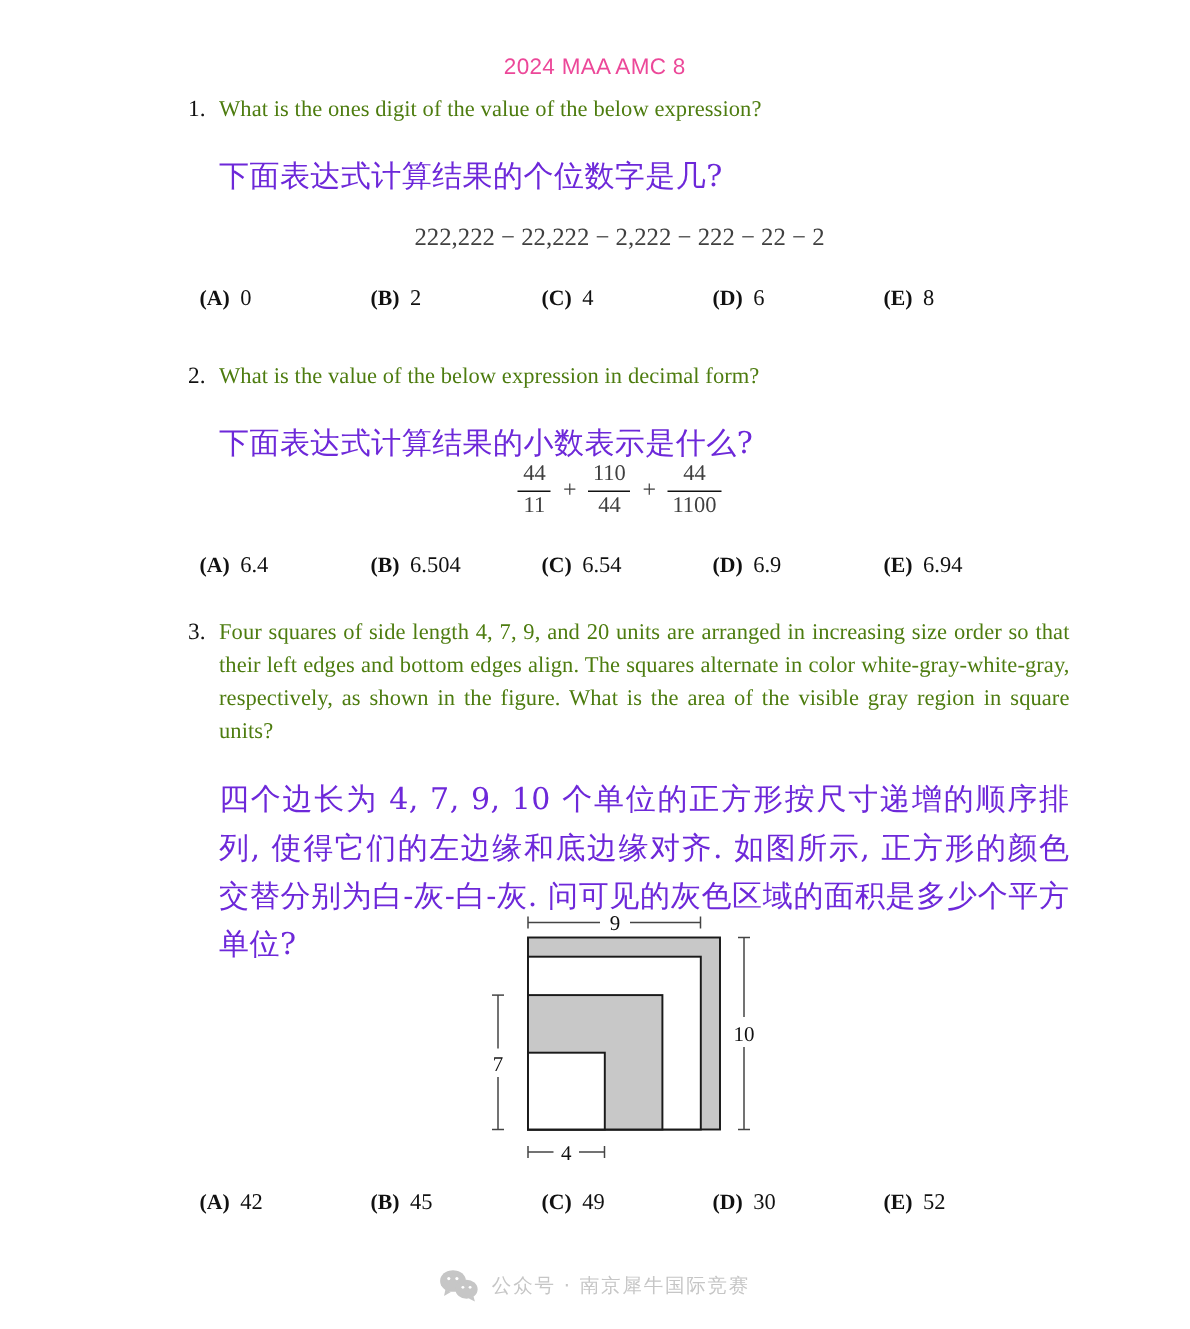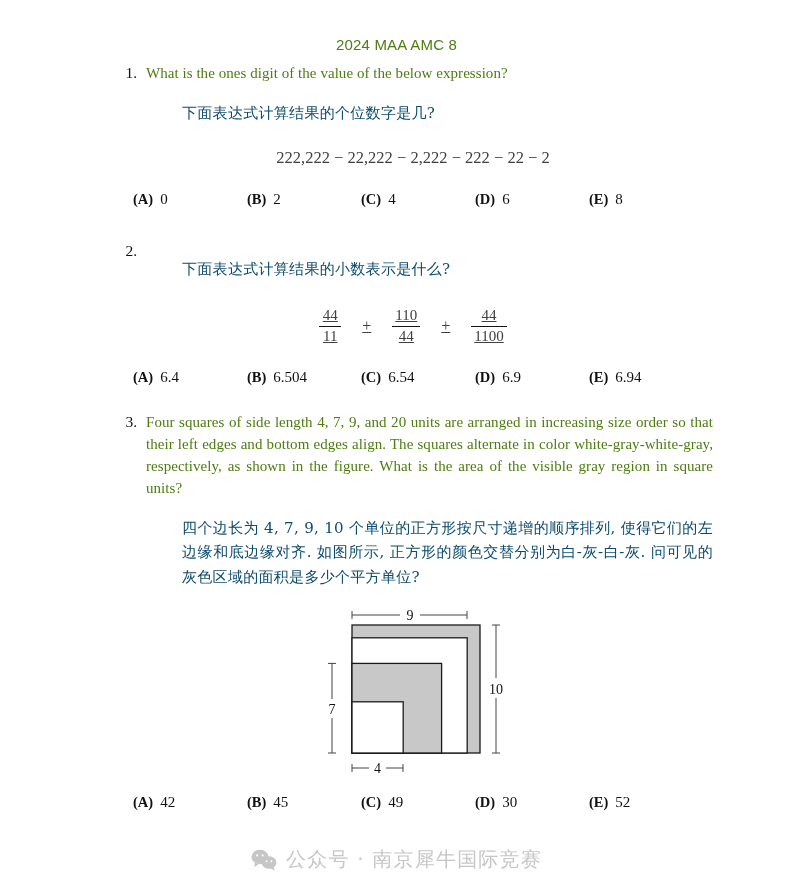--- a/index.html
+++ b/index.html
@@ -26,21 +26,21 @@
   
   .doc-title {
     position: absolute;
     top: 36px;
     left: 0;
     width: 793px;
     text-align: center;
     font-family: "Liberation Sans", "DejaVu Sans", sans-serif;
     font-size: 15px;
     letter-spacing: .2px;
-    color: #4d7c0f;
+    color: #ec4899;
   }
 
   
   .problem {
     position: absolute;
     left: 113px;
     width: 600px;
   }
 
   .prob-row {
@@ -63,47 +63,45 @@
   .stmt-en {
     font-size: 15px;
     line-height: 1.47;
     text-align: justify;
     text-align-last: left;
     color: #4d7c0f;
     letter-spacing: .05px;
   }
   .stmt-zh {
     font-family: "DejaVu Serif", "Liberation Serif", serif;
-    font-size: 15px;
+    font-size: 20px;
     line-height: 1.62;
-    color: #0c4a6e;
+    color: #6d28d9;
     margin-top: 17px;
     text-align: justify;
     text-align-last: left;
     letter-spacing: .3px;
-    margin-left: 36px;
   }
 
   
   .math-display {
     text-align: center;
     font-family: "Liberation Serif", "DejaVu Serif", serif;
     font-size: 16.5px;
     font-style: italic;
     color: #404040;
   }
   .math-display .num { font-style: normal; }
 
   .frac-row {
     display: inline-flex;
     align-items: center;
     justify-content: center;
-    gap: 20px;
+    gap: 7px;
     font-style: normal;
-    text-decoration: underline;
   }
   .frac {
     display: inline-flex;
     flex-direction: column;
     align-items: center;
     font-size: 15px;
     line-height: 1.18;
     vertical-align: middle;
   }
   .frac .top { padding: 0 3px 1px 3px; }
@@ -159,21 +157,21 @@
     width: 793px;
     display: flex;
     align-items: center;
     justify-content: center;
     gap: 9px;
     color: #c6c6c6;
   }
   .wechat-icon { display: block; }
   .footer-text {
     font-family: "DejaVu Sans", "Liberation Sans", sans-serif;
-    font-size: 20px;
+    font-size: 13px;
     letter-spacing: 1.2px;
     color: #c6c6c6;
     white-space: nowrap;
   }
 </style>
 </head>
 <body>
 
 <div class="page">
 
@@ -213,20 +211,21 @@
     <div class="choice">
       <span class="tag">(E)</span>
       <span class="val">8</span>
     </div>
   </div>
 
   <div class="problem" style="top:240px;">
     <div class="prob-row">
       <div class="prob-num">2.</div>
       <div class="prob-body">
+        <div class="stmt-en">What is the value of the below expression in decimal form?</div>
         <div class="stmt-zh">下面表达式计算结果的小数表示是什么?</div>
       </div>
     </div>
   </div>
 
   <div class="math-display" style="position:absolute; left:113px; top:305px; width:600px;">
     <span class="frac-row">
       <span class="frac">
         <span class="top">44</span>
         <span class="bar"></span>

